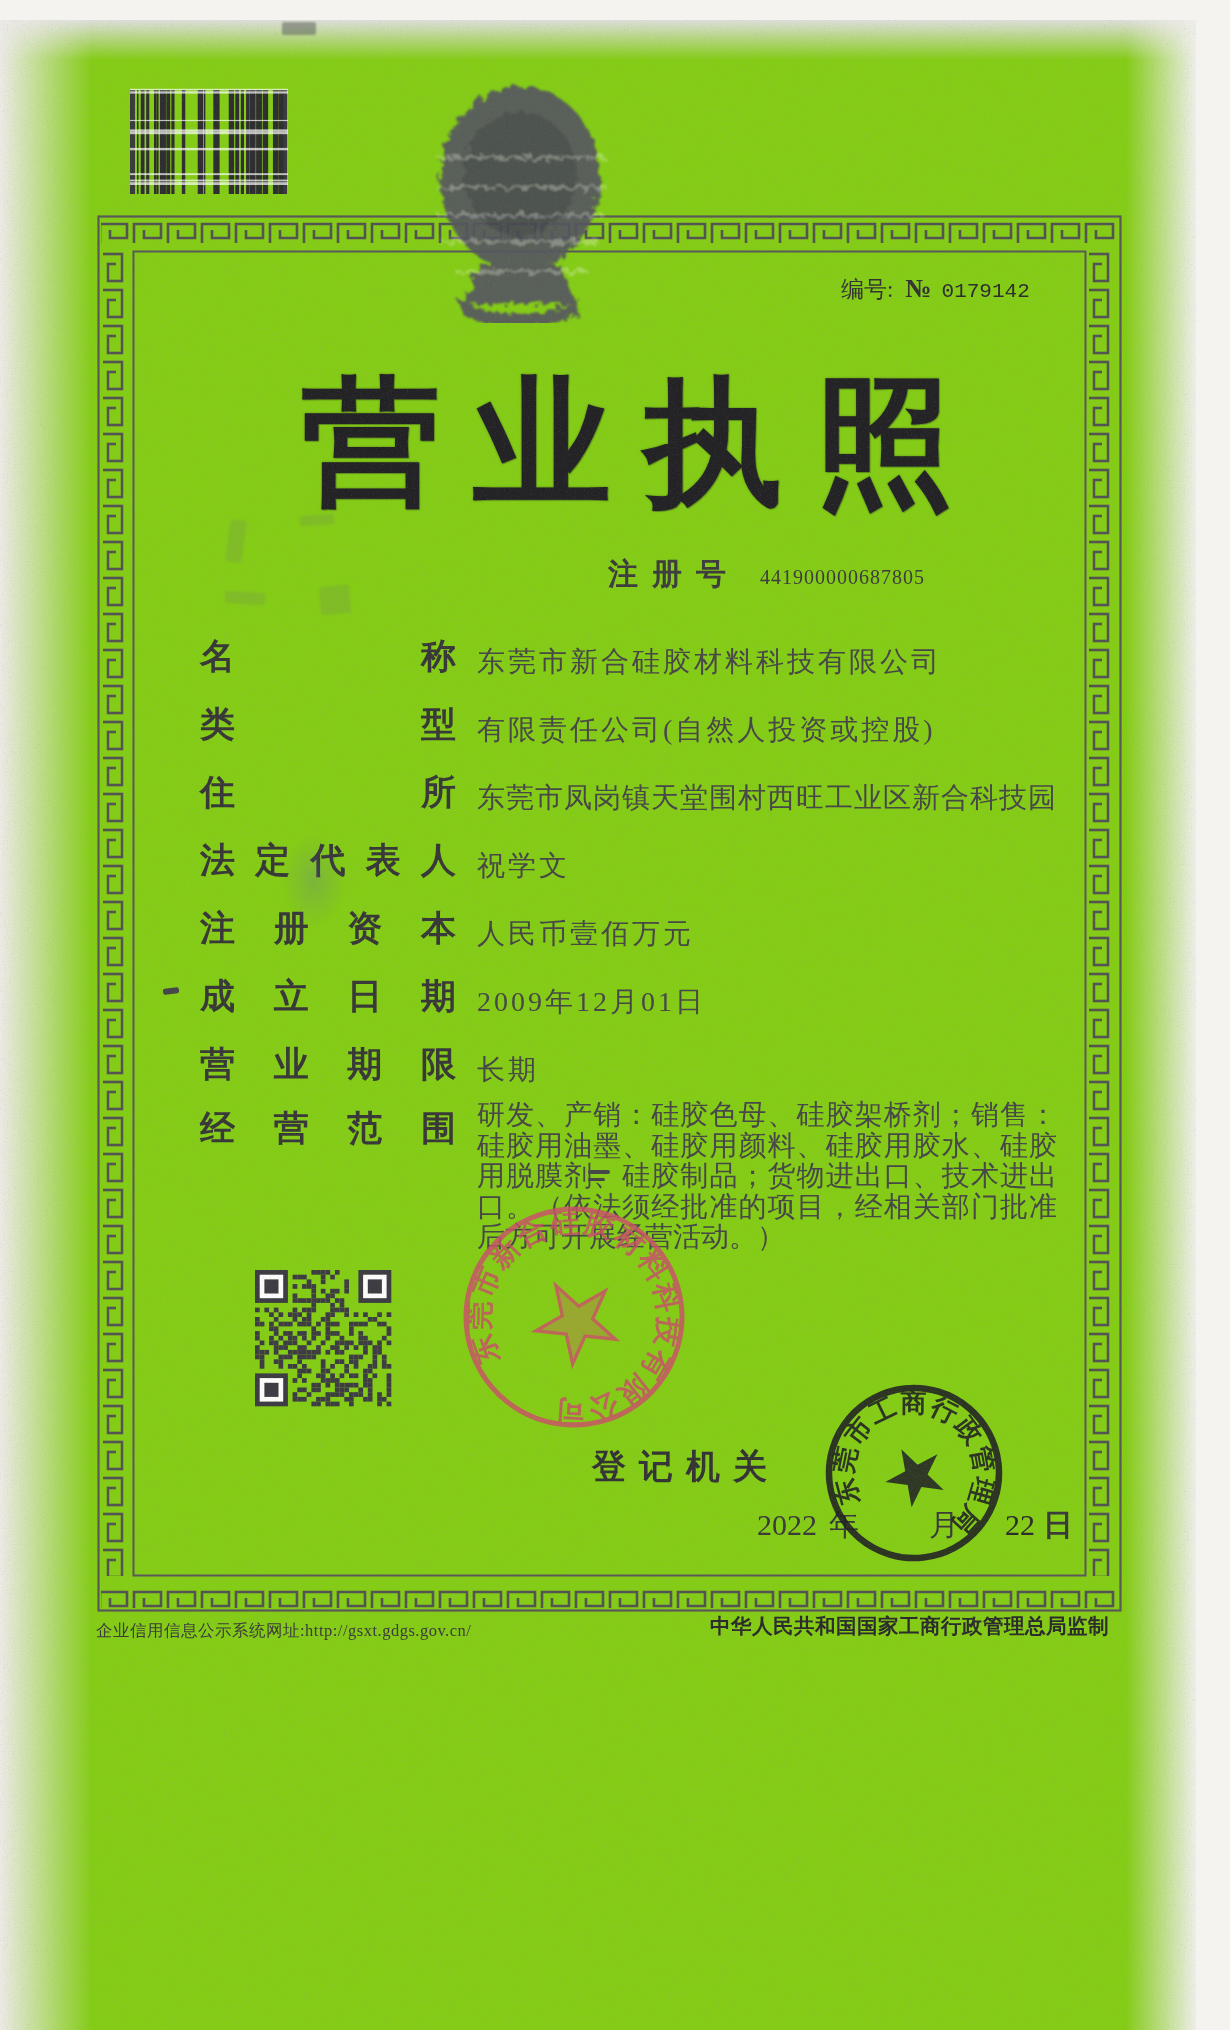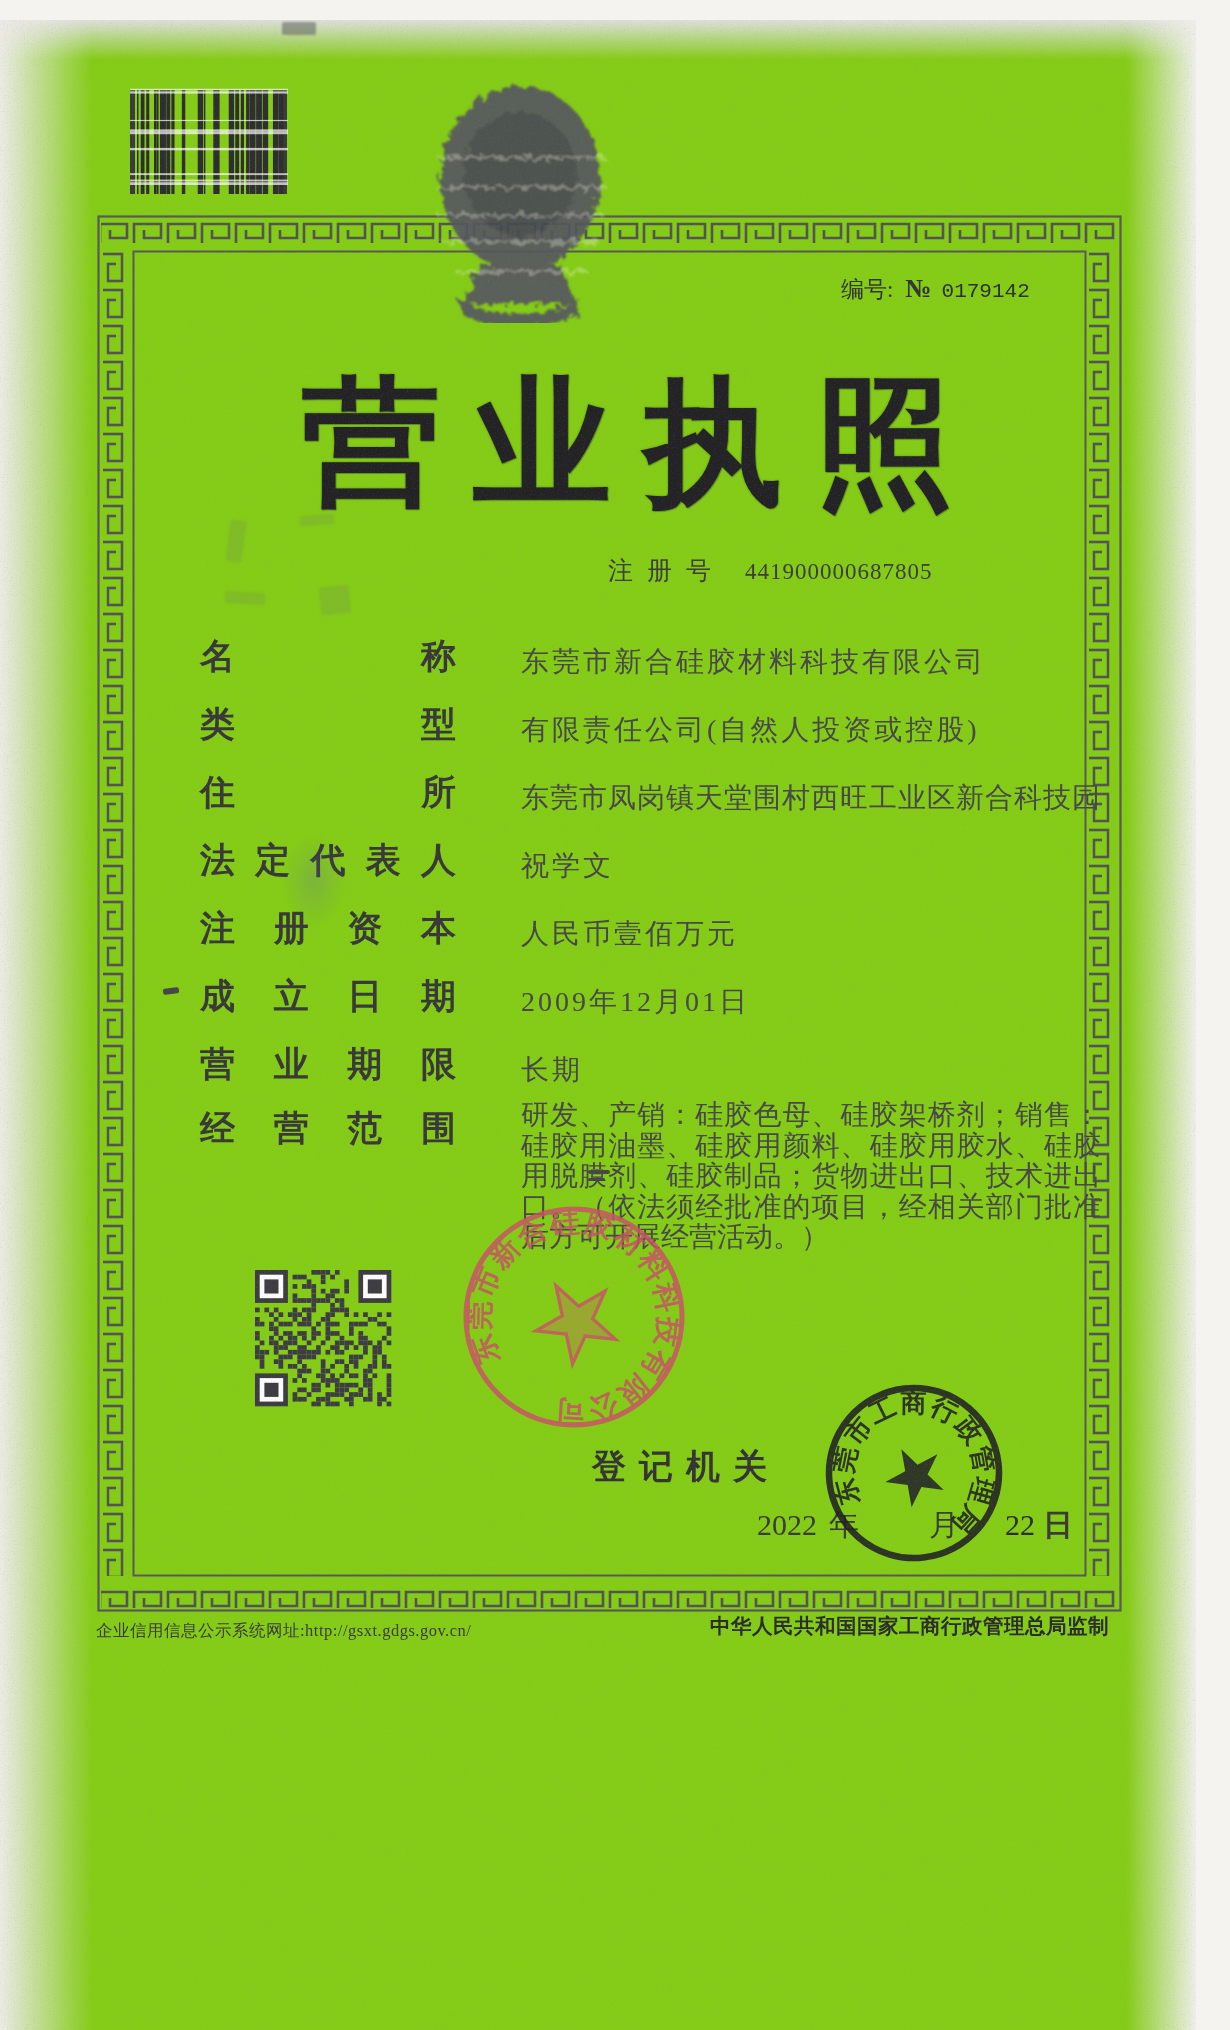--- a/index.html
+++ b/index.html
@@ -15,23 +15,23 @@
   .emblem{position:absolute;left:425px;top:58px;}
   .barcode{position:absolute;left:130px;top:68px;}
   .serial{position:absolute;left:841px;top:254px;font-size:23px;color:#333;white-space:nowrap;}
   .serial .no{font-weight:bold;font-size:26px;margin:0 10px 0 12px;}
   .serial .num{font-family:"Liberation Mono",monospace;font-size:21px;letter-spacing:0px;color:#2e2e2e;}
   .title{position:absolute;left:133px;top:346px;width:960px;text-align:center;
          font-family:"Liberation Sans",sans-serif;font-weight:bold;font-size:138px;line-height:152px;
          letter-spacing:33px;padding-left:31px;color:#232326;
          text-shadow:0 0 2px rgba(35,35,40,.55), 1px 1px 0 rgba(35,35,40,.25);}
   .regline{position:absolute;left:608px;top:534px;white-space:nowrap;}
-  .regline .rlabel{font-size:25px;letter-spacing:14px;color:#3d3d3d;font-weight:400;}
-  .regline .rnum{font-size:23px;margin-left:16px;letter-spacing:1px;color:#3c3c3c;text-align:right;}
-  .row{position:absolute;left:200px;display:flex;align-items:flex-start;gap:44px;}
+  .regline .rlabel{font-size:30px;letter-spacing:14px;color:#3d3d3d;font-weight:700;}
+  .regline .rnum{font-size:20px;margin-left:16px;letter-spacing:1px;color:#3c3c3c;text-align:right;}
+  .row{position:absolute;left:200px;display:flex;align-items:flex-start;}
   .flabel{display:inline-block;width:256px;font-size:35px;font-weight:600;color:#383838;
           text-align:justify;text-align-last:justify;line-height:42px;flex:none;}
   .fvalue{display:inline-block;margin-left:21px;padding-top:7px;font-size:28px;
           letter-spacing:3px;color:#474747;white-space:nowrap;}
   .fvalue.addr{letter-spacing:1px;font-family:Liberation Mono, monospace;}
   .fvalue.scope{white-space:normal;width:580px;font-size:28px;line-height:30.5px;
                 letter-spacing:0;padding-top:4px;word-break:break-all;text-align:justify;}
   .qr{position:absolute;left:255px;top:1250px;}
   .seal-red{position:absolute;left:458px;top:1181px;}
   .seal-black{position:absolute;left:822px;top:1361px;}

